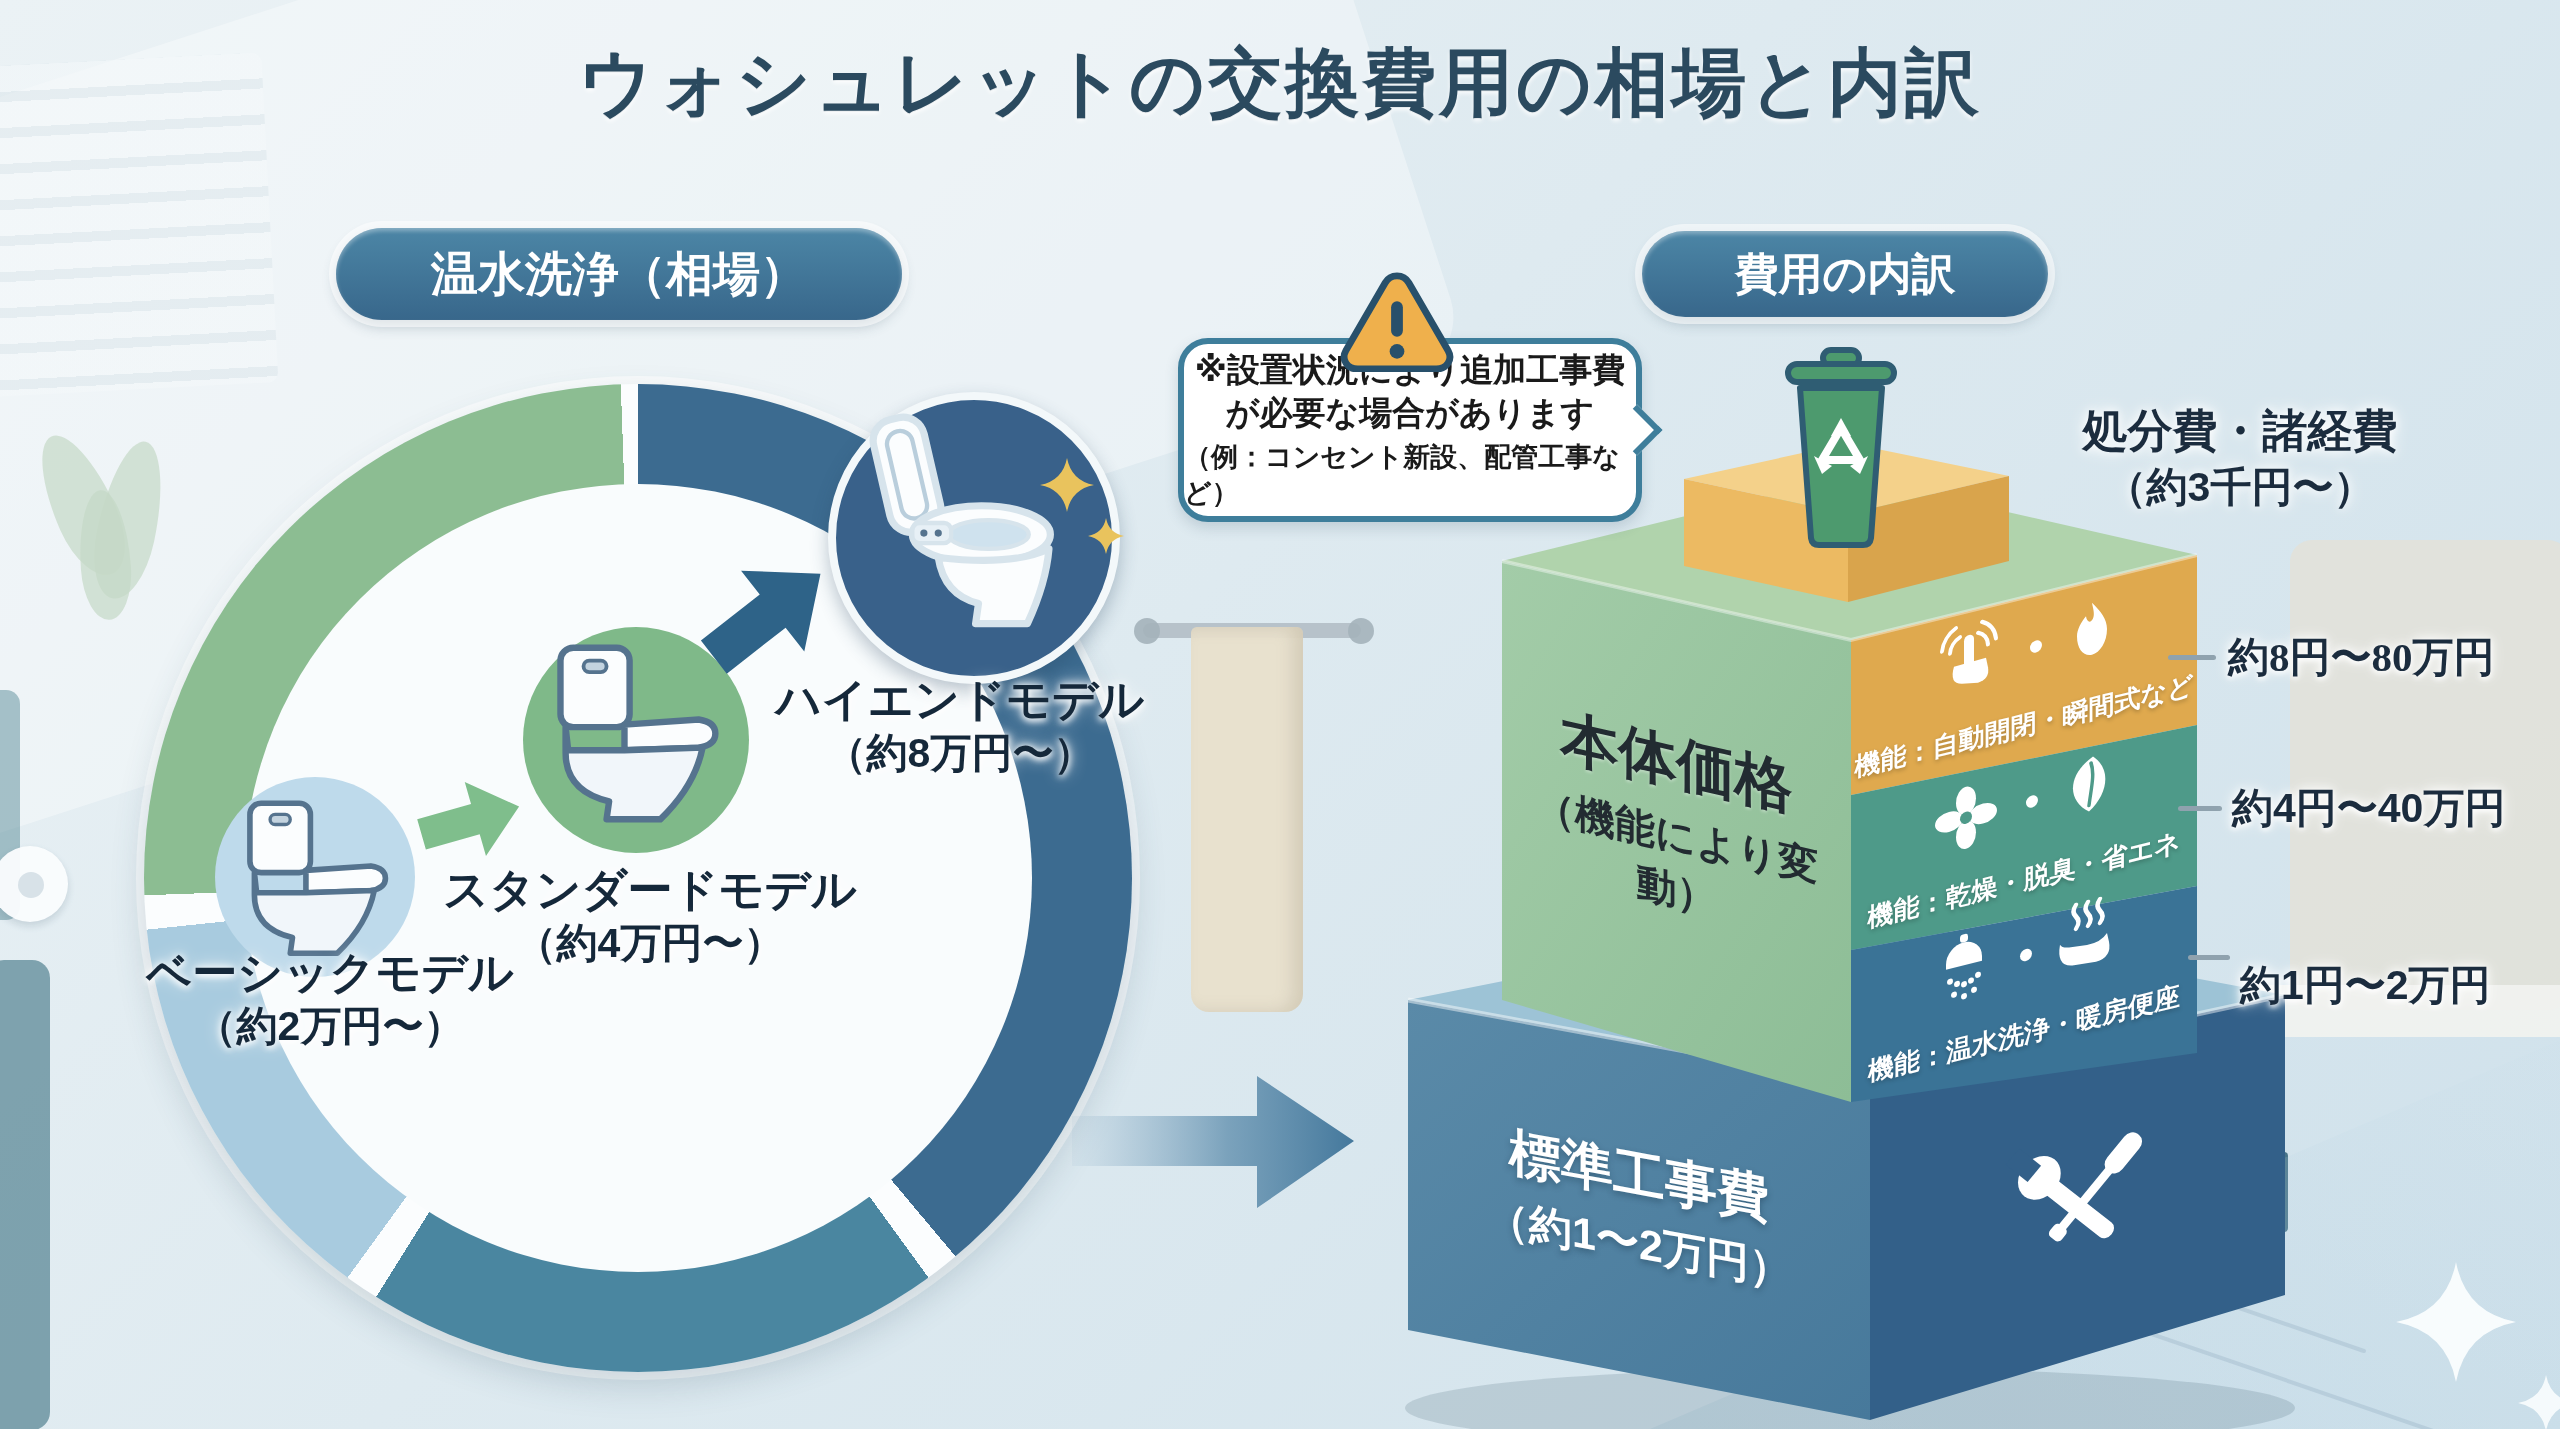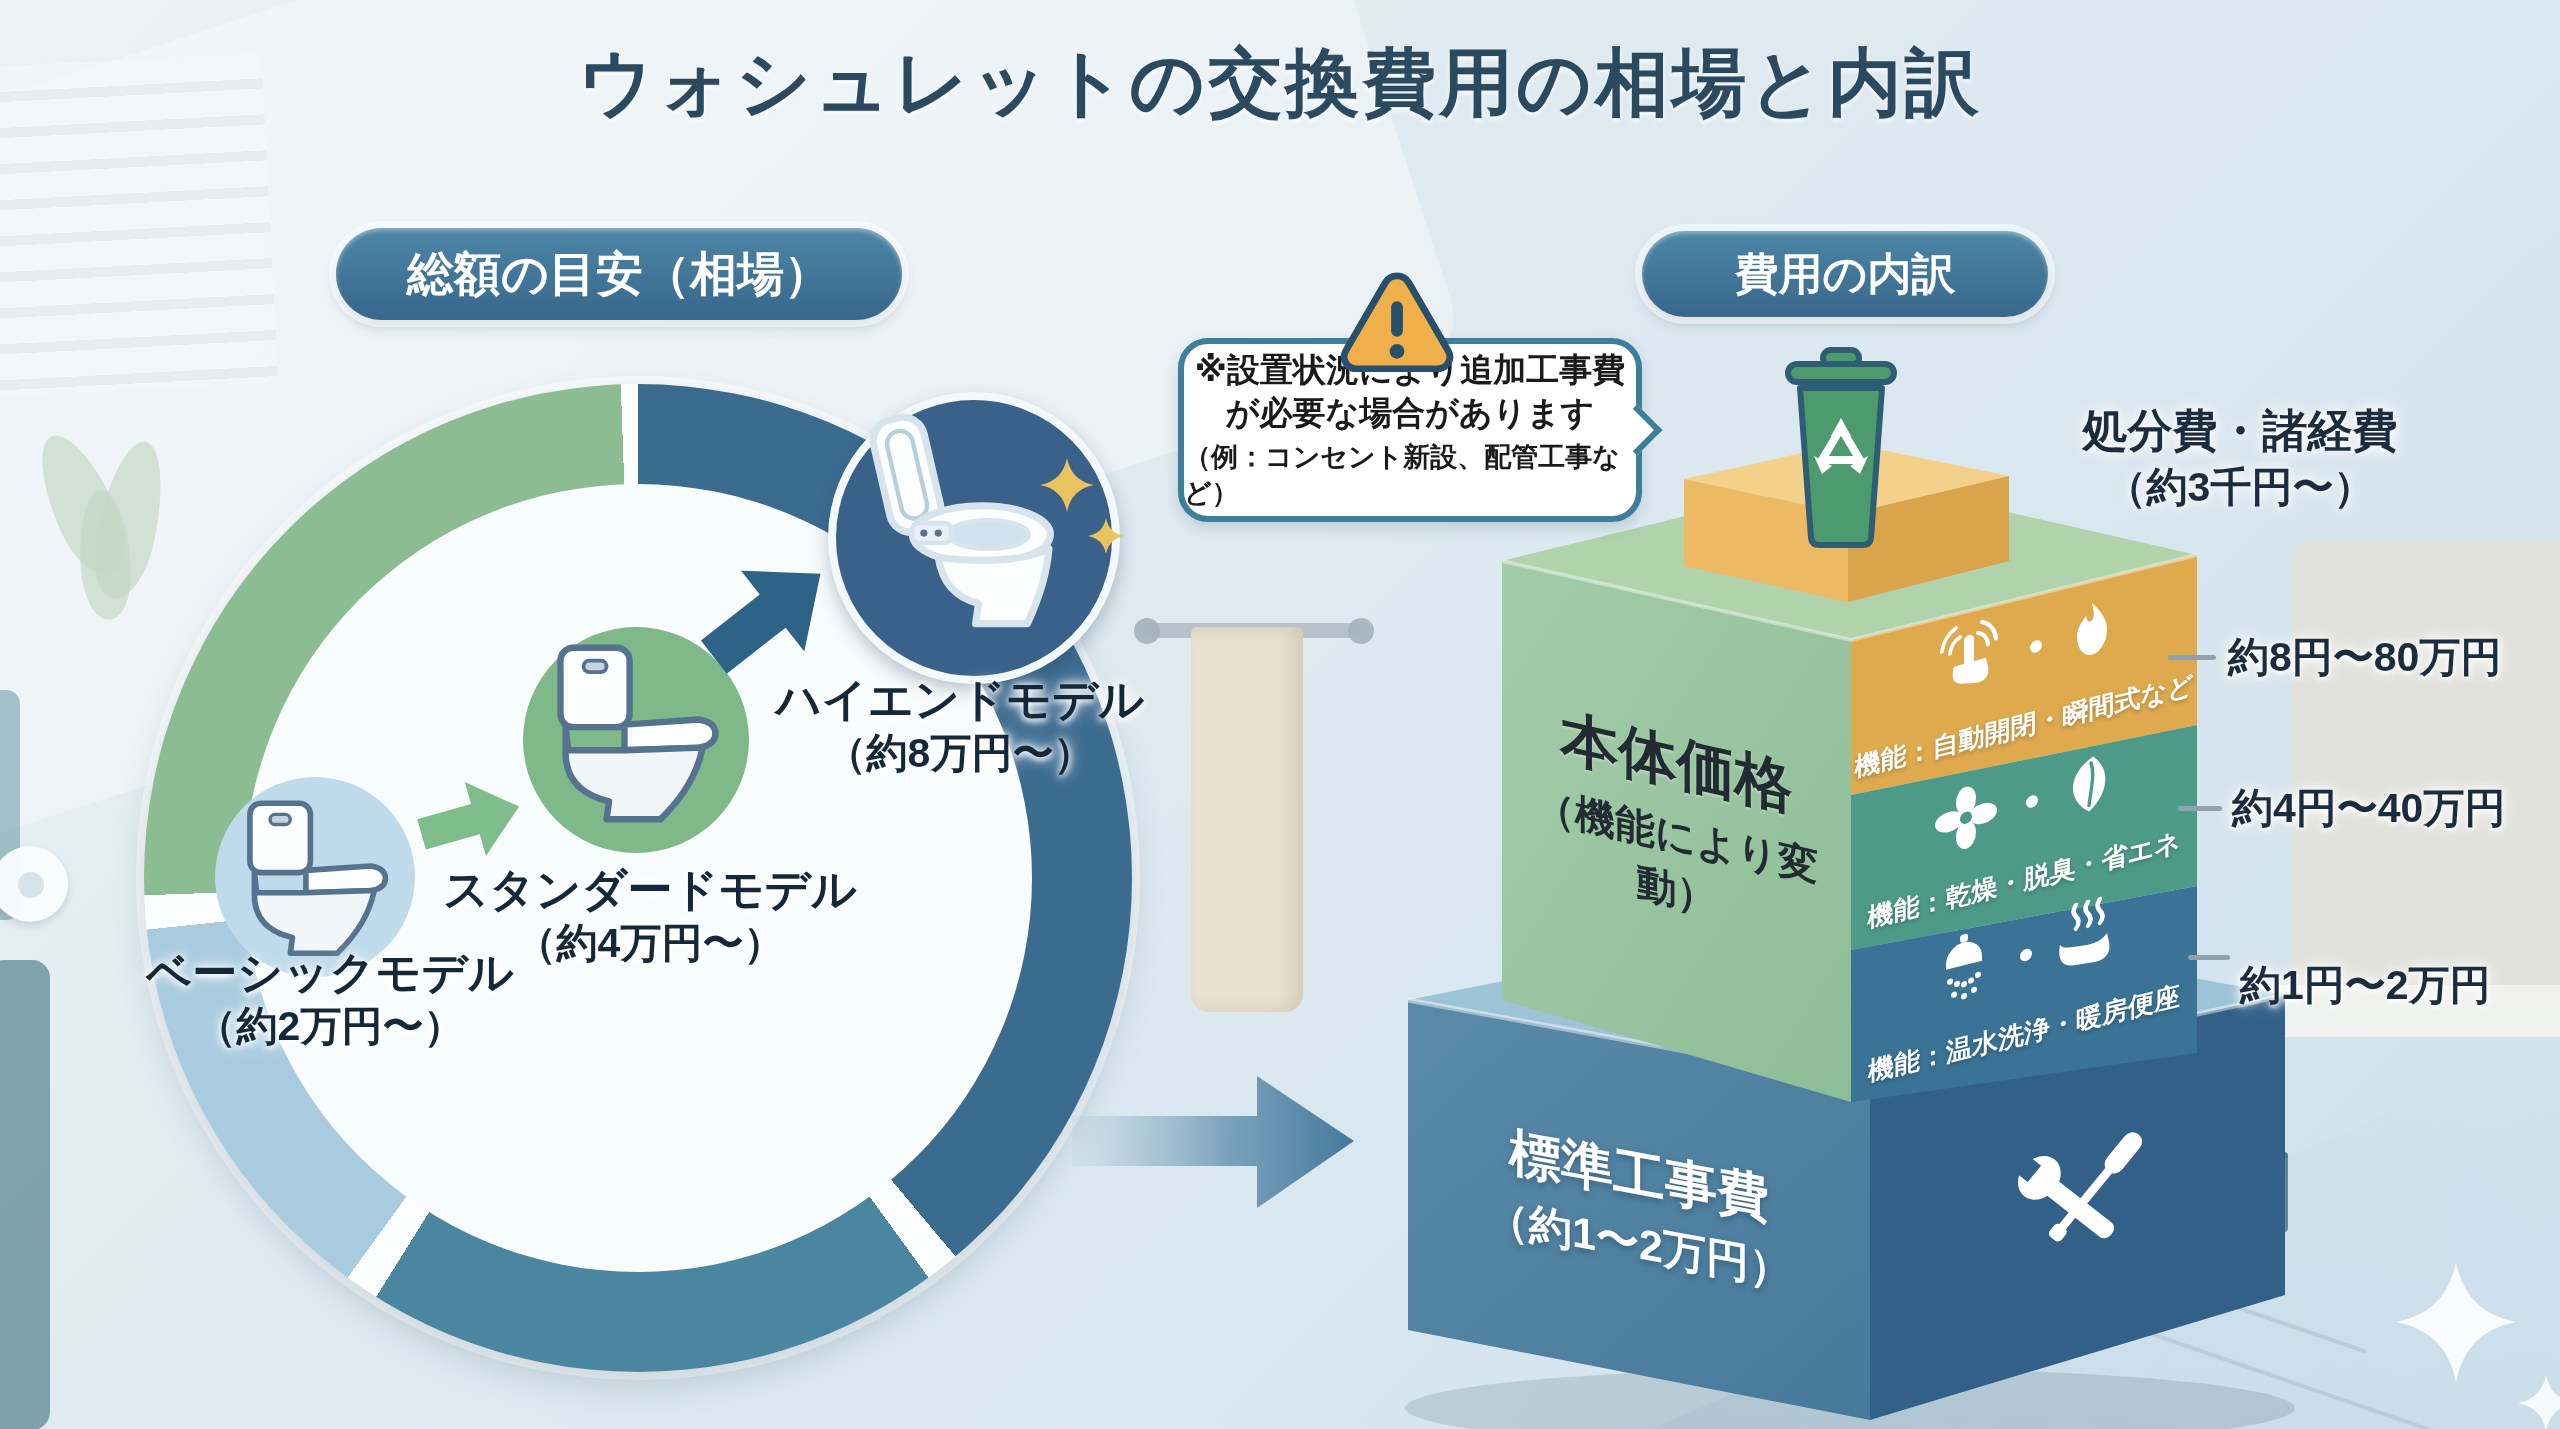--- a/index.html
+++ b/index.html
@@ -108,21 +108,21 @@
 <div class="abs bg-floor"></div>
 <div class="abs bg-tileline" style="left:1860px;top:1265px;width:520px;"></div>
 <div class="abs bg-tileline" style="left:2090px;top:1390px;width:460px;"></div>
 <div class="abs bg-darkshape2"></div>
 <div class="abs bg-darkshape"></div>
 <div class="abs bg-tpholder"></div>
 <div class="abs bg-tpcore"></div>
 
 <div class="abs title">ウォシュレットの交換費用の相場と内訳</div>
 <div class="abs badge badge-left">
-  <span>総額の目安（相場）</span>
+  <span>温水洗浄（相場）</span>
 </div>
 <div class="abs badge badge-right">
   <span>費用の内訳</span>
 </div>
 
 <div class="abs circle-wrap">
   <div class="ring"></div>
   <div class="ring-inner"></div>
 
   <div class="model-circle circ-basic"></div>
@@ -344,21 +344,21 @@
     <polygon points="92,112 74,122 84,130"></polygon>
     <polygon points="38,112 56,122 46,130"></polygon>
   </g>
 </svg>
 
 <div class="abs disposal">
   <div class="dl">処分費・諸経費</div>
   <div class="dp">（約3千円〜）</div>
 </div>
 <div class="abs connector" style="left:2168px;top:655px;width:48px;"></div>
-<div class="abs price-tag" style="left:2228px;top:630px;">約8円〜80万円</div>
+<div class="abs price-tag" style="left:2228px;top:630px;font-family:Liberation Serif, serif;">約8円〜80万円</div>
 <div class="abs connector" style="left:2178px;top:806px;width:44px;"></div>
 <div class="abs price-tag" style="left:2232px;top:781px;">約4円〜40万円</div>
 <div class="abs connector" style="left:2188px;top:955px;width:42px;"></div>
 <div class="abs price-tag" style="left:2240px;top:930px;margin-top:28px;">約1円〜2万円</div>
 
 <div class="abs callout">
   <div class="callout-tail"></div>
   <div class="l12">※設置状況により追加工事費</div>
   <div class="l12">が必要な場合があります</div>
   <div class="l3">（例：コンセント新設、配管工事など）</div>

